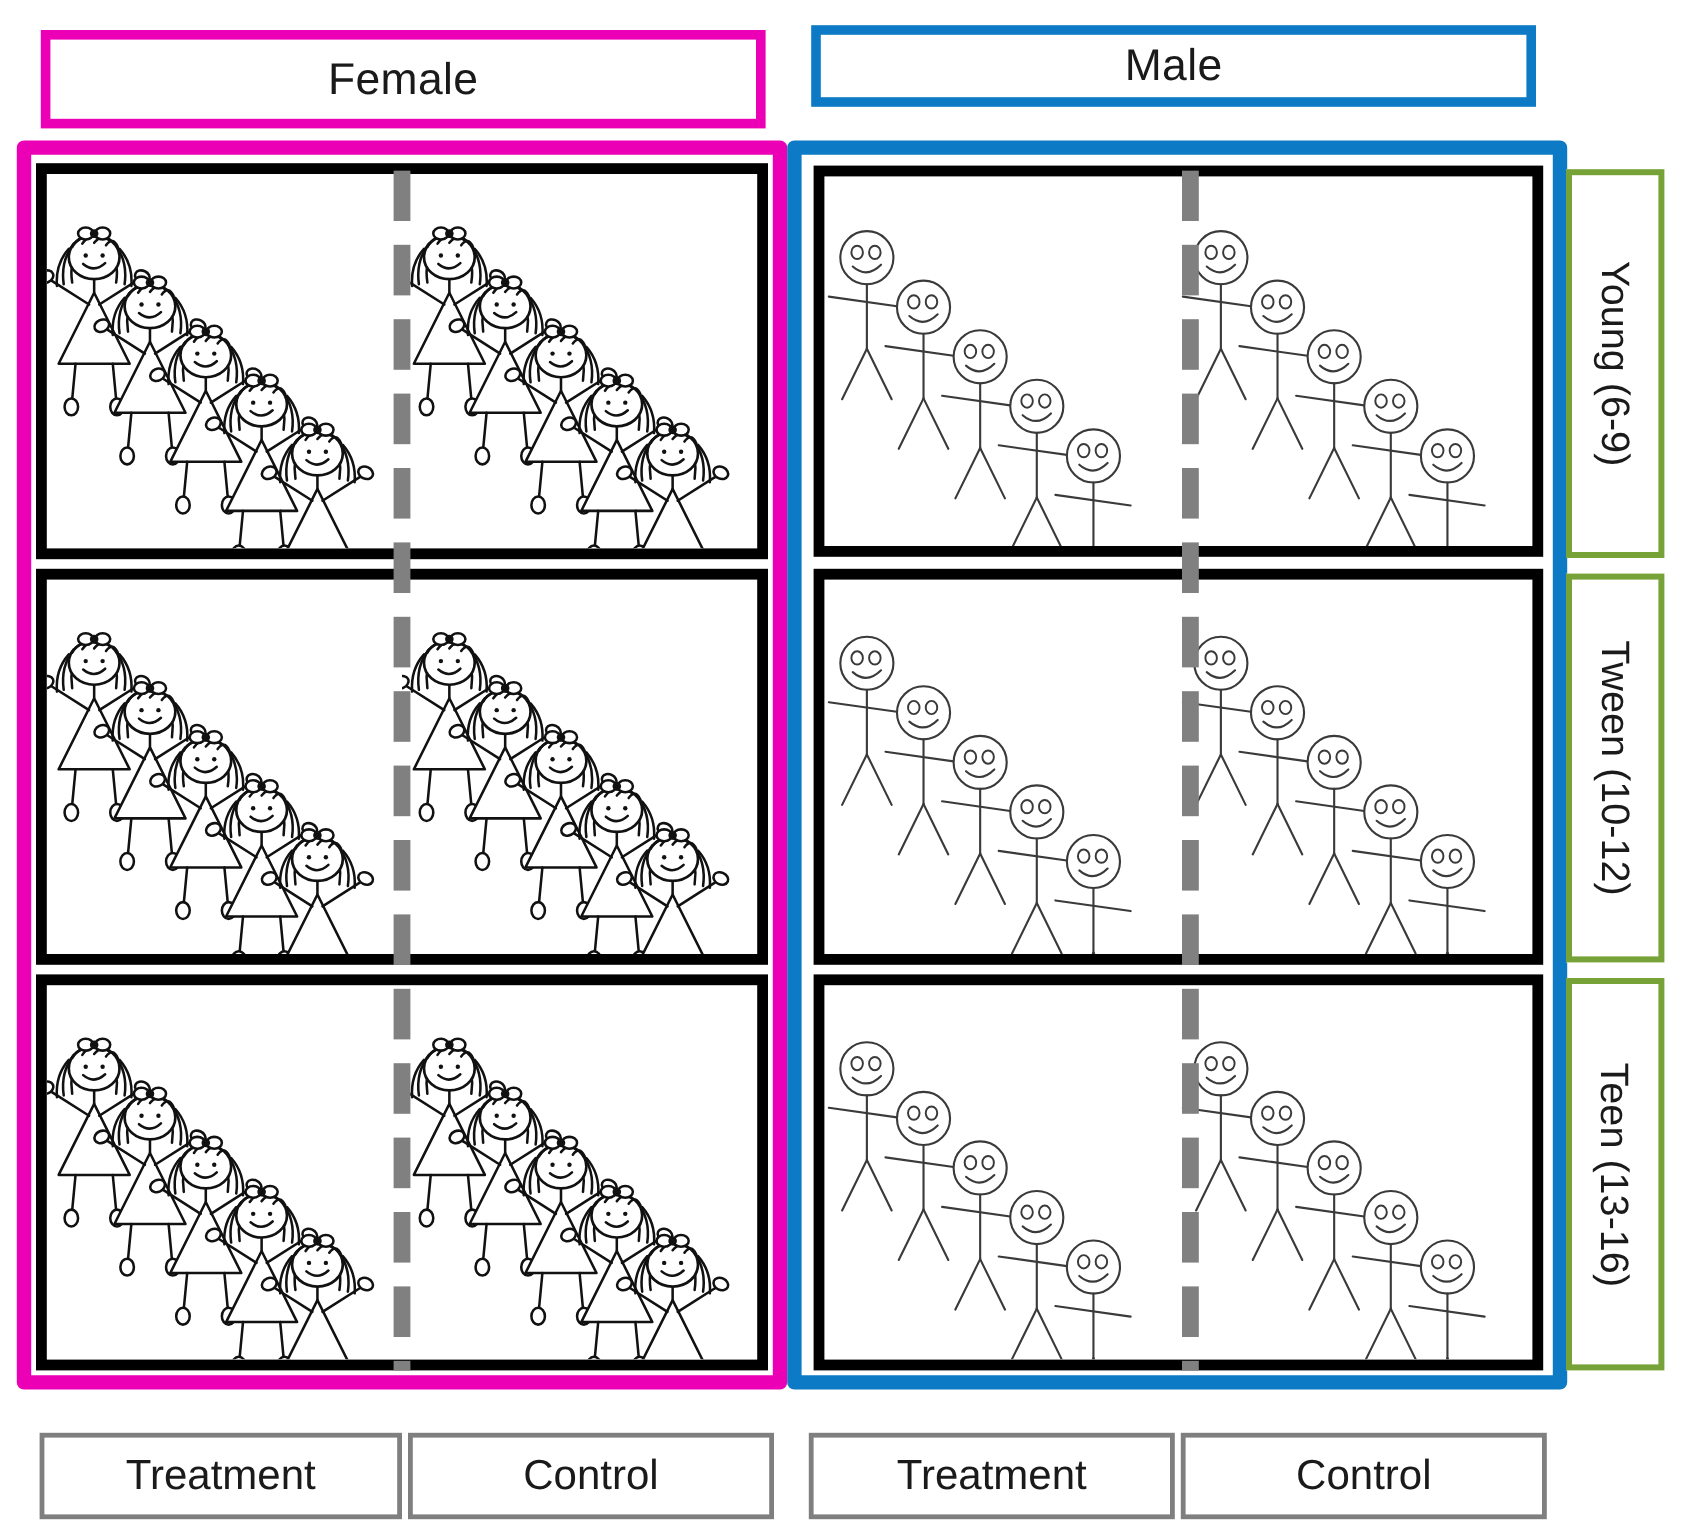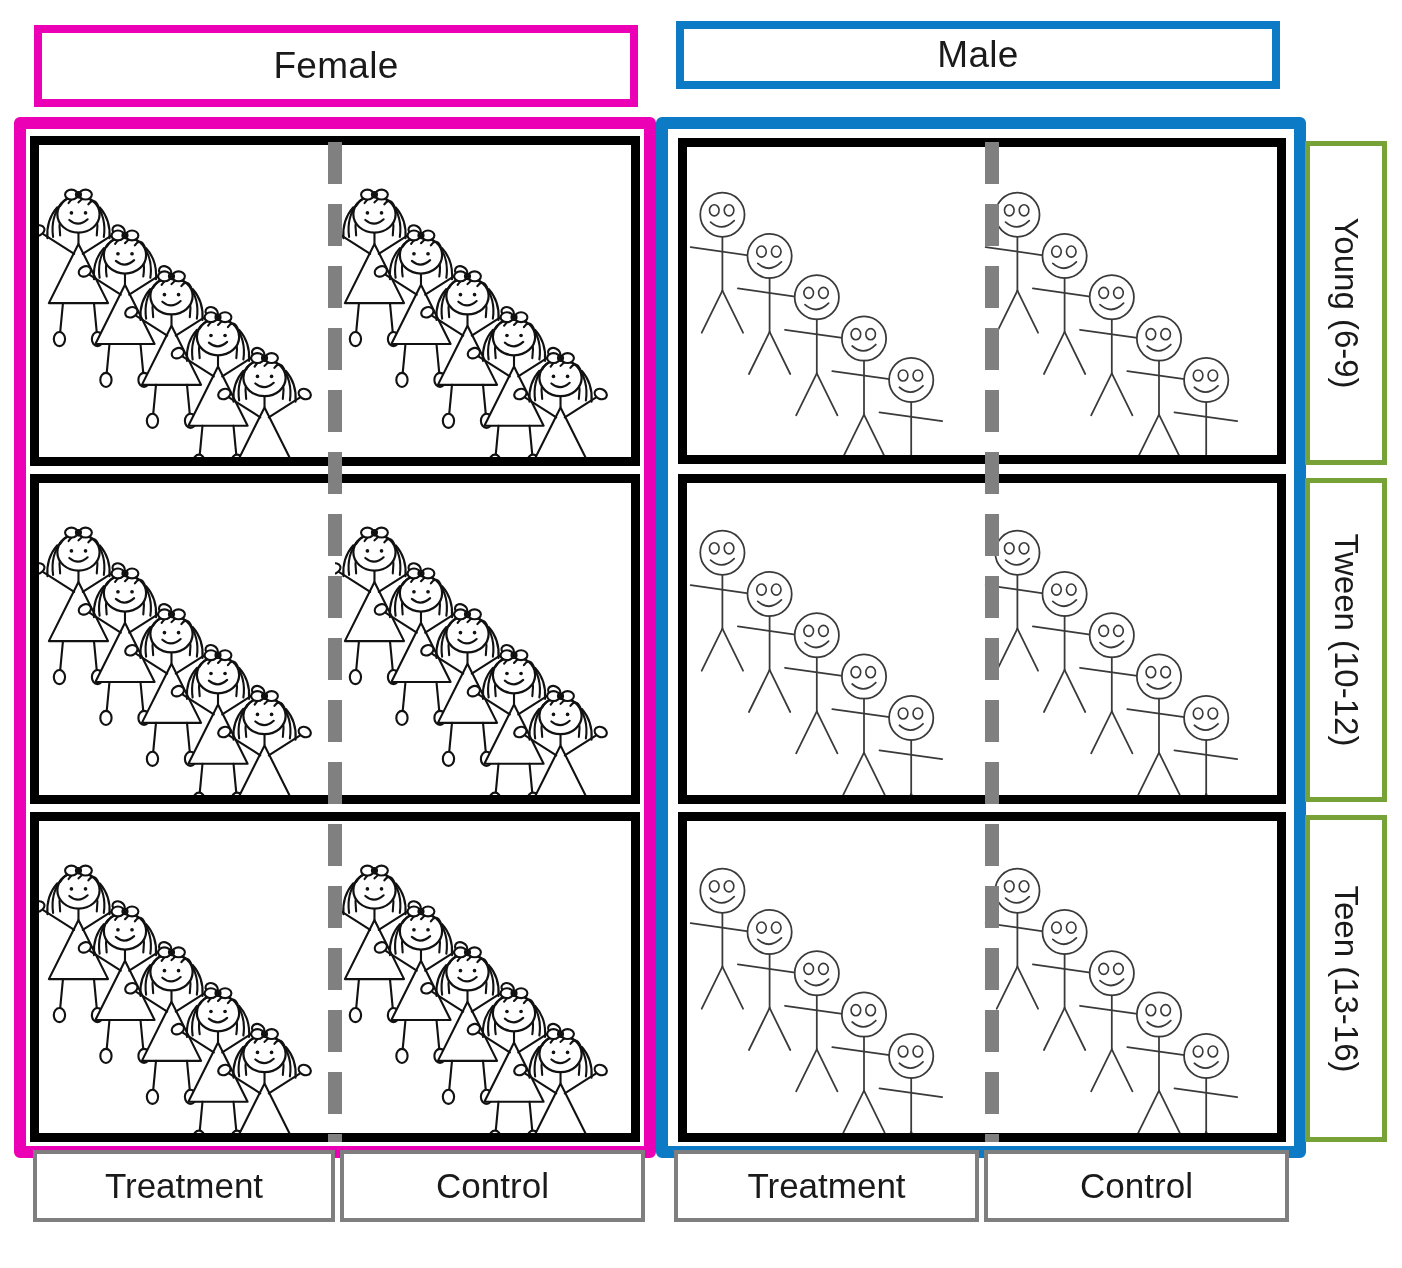--- a/index.html
+++ b/index.html
@@ -129,21 +129,21 @@
   #age-1 { top: 478px;  height: 324px; }
   #age-2 { top: 815px;  height: 327px; }
 
   
   .cond-label {
     position: absolute;
     box-sizing: border-box;
     border: 4px solid var(--gray);
     background: #ffffff;
     height: 72px;
-    top: 1150px;
+    top: 1194px;
     display: flex;
     align-items: center;
     justify-content: center;
     font-size: 35px;
     color: #1a1a1a;
   }
   #cond-f-treatment { left: 33px;   width: 302px; }
   #cond-f-control   { left: 340px;  width: 305px; }
   #cond-m-treatment { left: 674px;  width: 305px; }
   #cond-m-control   { left: 984px;  width: 305px; }

